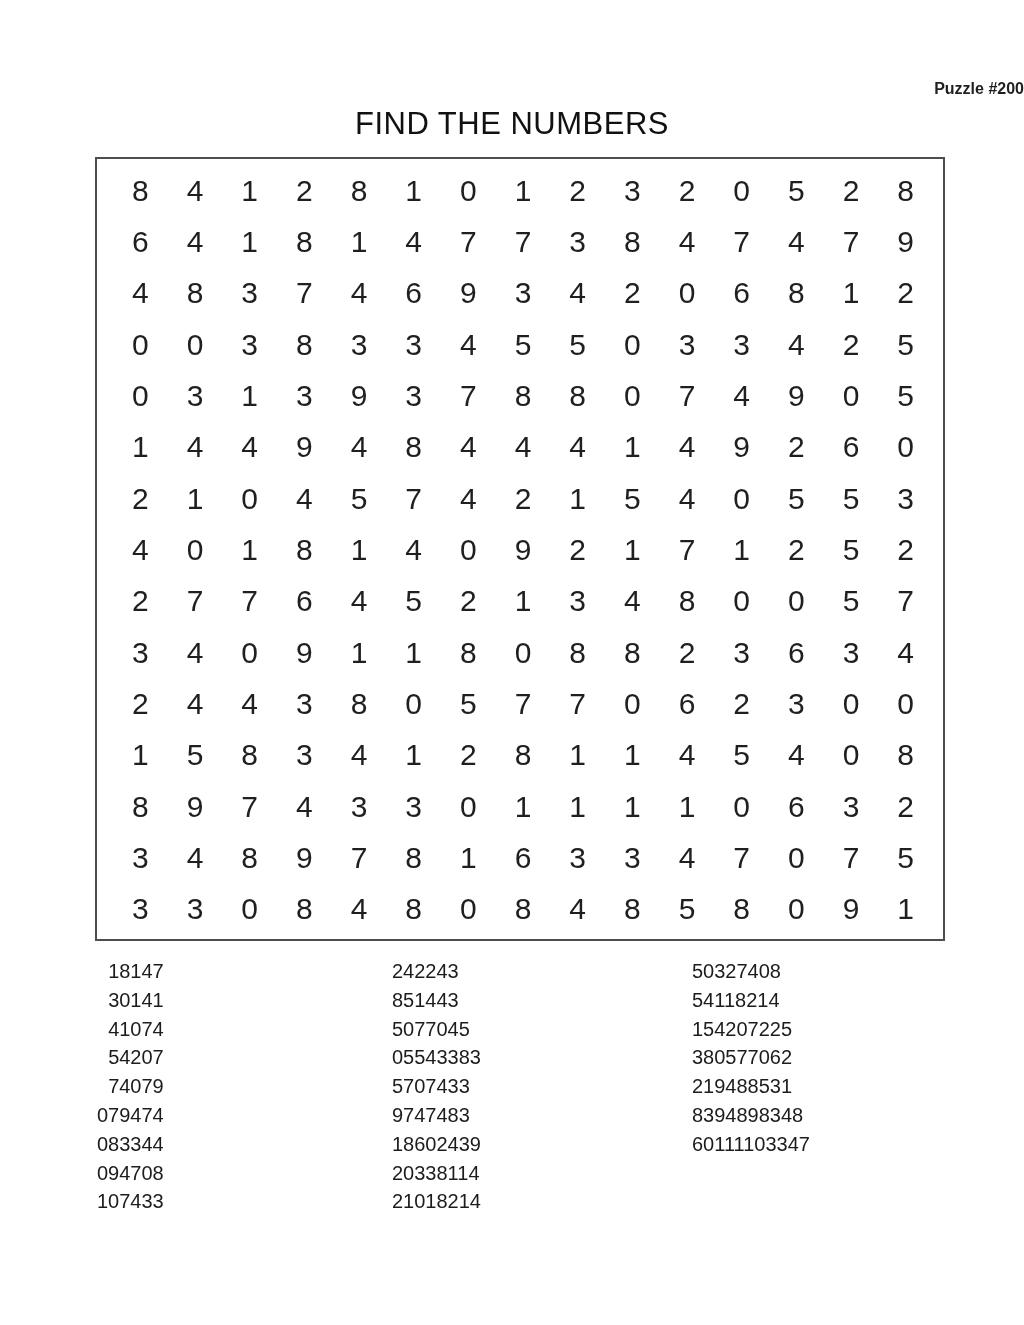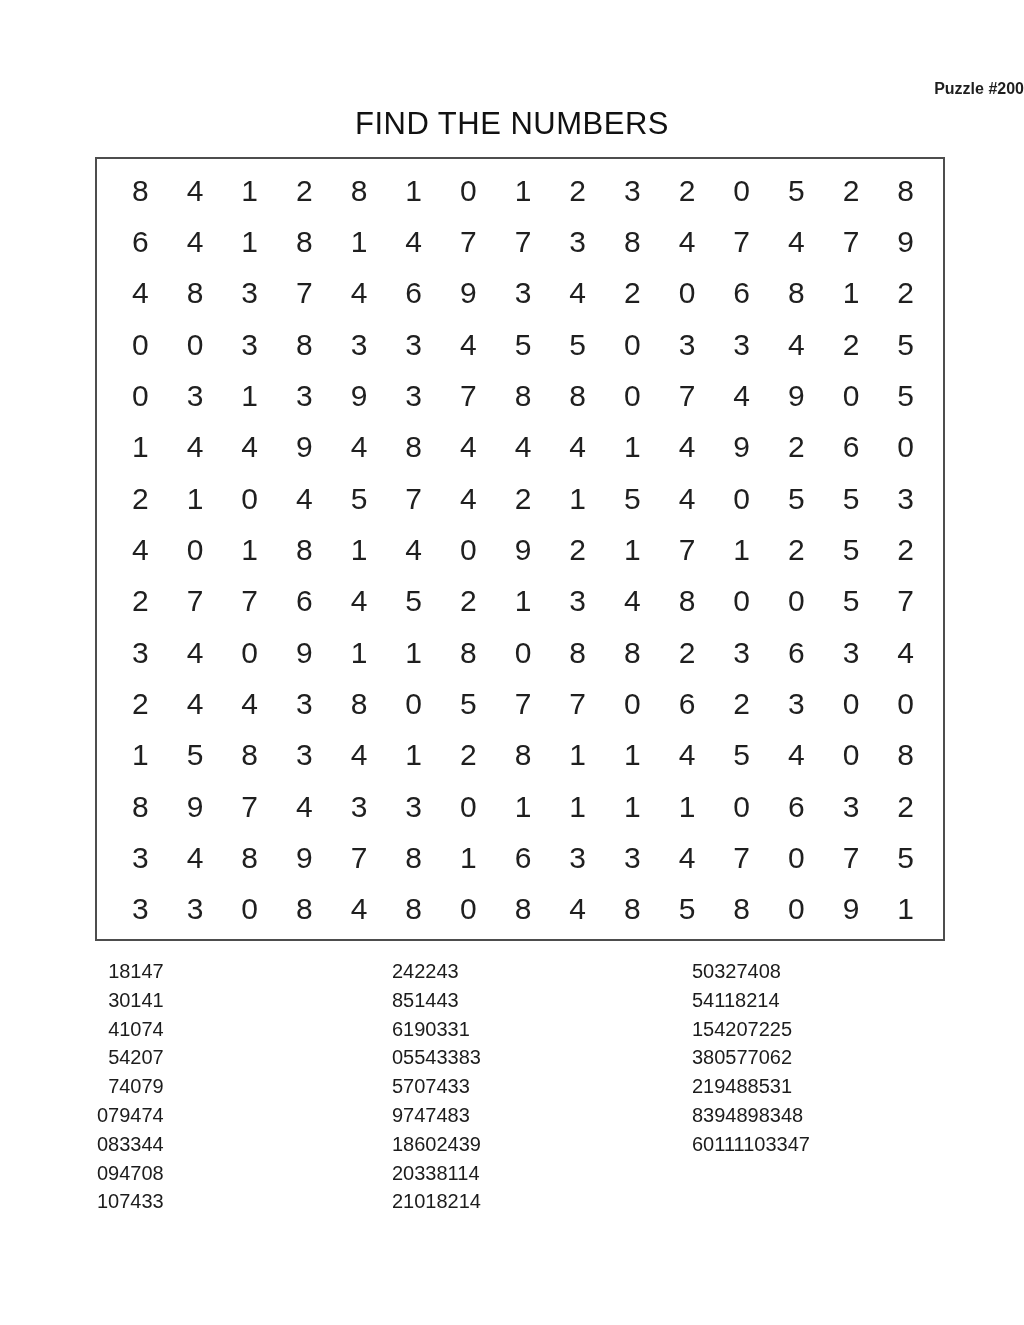--- a/index.html
+++ b/index.html
@@ -316,21 +316,21 @@
     <div class="target-number">74079</div>
     <div class="target-number">079474</div>
     <div class="target-number">083344</div>
     <div class="target-number">094708</div>
     <div class="target-number">107433</div>
   </div>
 
 <div class="number-list col-1">
     <div class="target-number">242243</div>
     <div class="target-number">851443</div>
-    <div class="target-number">6190331</div>
+    <div class="target-number">5077045</div>
     <div class="target-number">05543383</div>
     <div class="target-number">5707433</div>
     <div class="target-number">9747483</div>
     <div class="target-number">18602439</div>
     <div class="target-number">20338114</div>
     <div class="target-number">21018214</div>
   </div>
 
 <div class="number-list col-2">
     <div class="target-number">50327408</div>

